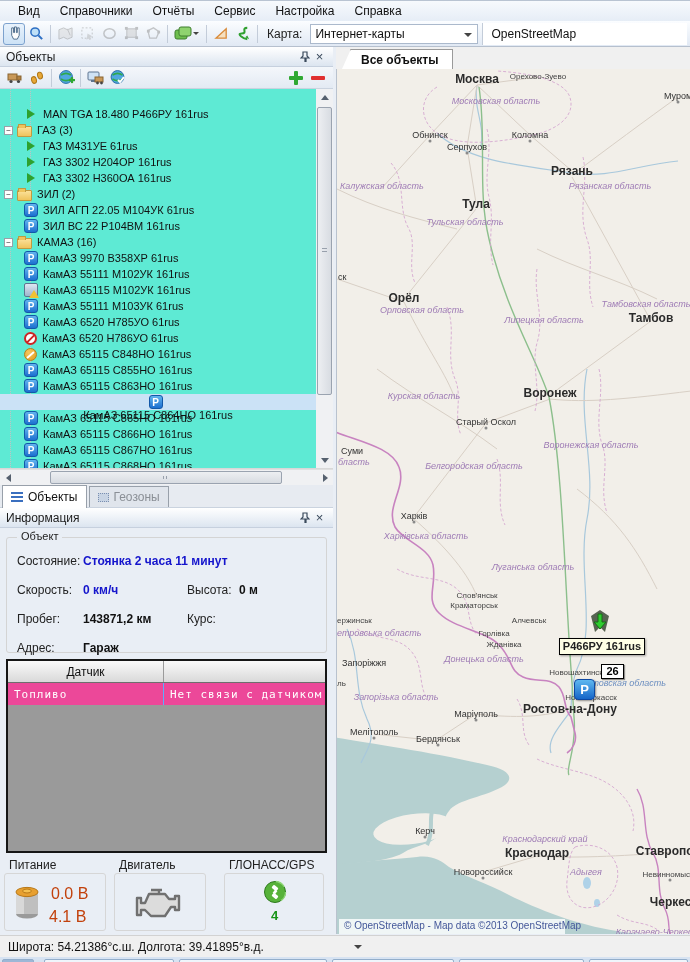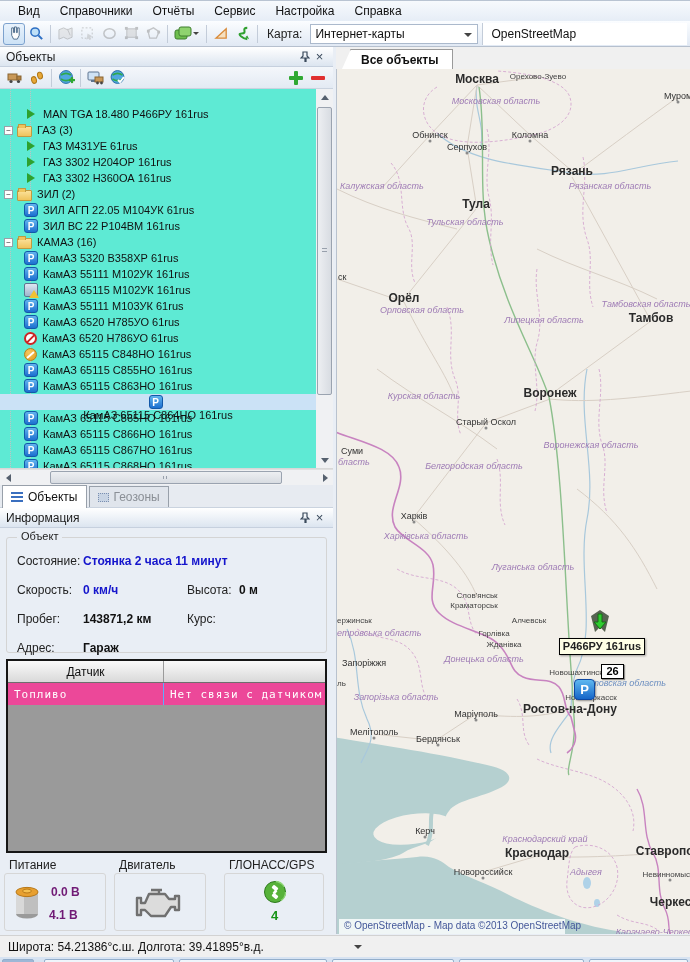--- a/index.html
+++ b/index.html
@@ -77,21 +77,21 @@
   .s-head{display:flex;height:22px;background:linear-gradient(#FAFAFA,#D9D9D9);border-bottom:1px solid #6E6E6E;font-size:12px;color:#111;}
   .s-head div{display:flex;align-items:center;justify-content:center;}
   .s-c1{width:156px;border-right:1px solid #9B9B9B;}
   .s-c2{flex:1;}
   .s-row{display:flex;height:22px;background:#ec4899;color:#fff;font-family:"DejaVu Sans Mono",monospace;font-size:11px;letter-spacing:1px;}
   .s-row div{display:flex;align-items:center;padding-left:6px;}
   .s-row .s-c1{border-right:1px solid #5AAFFF;}
   
   .gaugebox{position:absolute;height:58px;border:1px solid #D6D6D6;border-radius:3px;}
   .g-label{position:absolute;top:-16px;left:4px;font-size:12px;color:#222;white-space:nowrap;}
-  .gval{position:absolute;font-size:12px;font-weight:bold;color:#701a75;}
+  .gval{position:absolute;font-size:16px;font-weight:normal;color:#c2410c;}
   .gsat{position:absolute;font-size:13px;font-weight:bold;color:#179417;}
   
   .statusbar{position:absolute;left:0;top:934px;width:690px;height:22px;background:#F0F0F0;border-top:1px solid #D2D2D2;display:flex;align-items:center;font-size:12px;color:#111;padding-left:8px;}
   .statusbar .car{margin-left:90px;width:0;height:0;border-left:4px solid transparent;border-right:4px solid transparent;border-top:4px solid #444;}
   .bottomstrip{position:absolute;left:0;top:956px;width:690px;height:6px;background:#D7E3F2;overflow:hidden;}
   .bs-box{position:absolute;top:2px;height:10px;background:#EFF5FB;border:1px solid #93AECB;border-radius:2px 2px 0 0;}
   
   .map-tabbar{position:absolute;left:336px;top:46px;right:0;height:24px;background:#F0F0F0;border-bottom:1px solid #9A9A9A;}
   .map-tab{position:absolute;left:14px;top:2px;height:20px;padding:0 14px 0 10px;background:#fff;border:1px solid #9A9A9A;border-bottom:none;font-size:12px;font-weight:bold;color:#111;display:flex;align-items:center;z-index:2;}
   .map-tab::before{content:"";position:absolute;left:-9px;bottom:0;width:0;height:0;border-bottom:20px solid #fff;border-left:9px solid transparent;}
@@ -315,21 +315,21 @@
         </div>
         <div class="tree-row">
           <span class="pad" style="width: 2px;"></span>
           <span class="expander"></span>
           <span class="ic ic-folder"></span>
           <span>КАМАЗ (16)</span>
         </div>
         <div class="tree-row">
           <span class="pad" style="width: 24px;"></span>
           <span class="ic ic-p"></span>
-          <span>КамАЗ 5320 В358ХР 61rus</span>
+          <span>КамАЗ 9970 В358ХР 61rus</span>
         </div>
         <div class="tree-row">
           <span class="pad" style="width: 24px;"></span>
           <span class="ic ic-p"></span>
           <span>КамАЗ 55111 М102УК 161rus</span>
         </div>
         <div class="tree-row">
           <span class="pad" style="width: 24px;"></span>
           <span class="ic ic-mon"></span>
           <span>КамАЗ 65115 М102УК 161rus</span>

